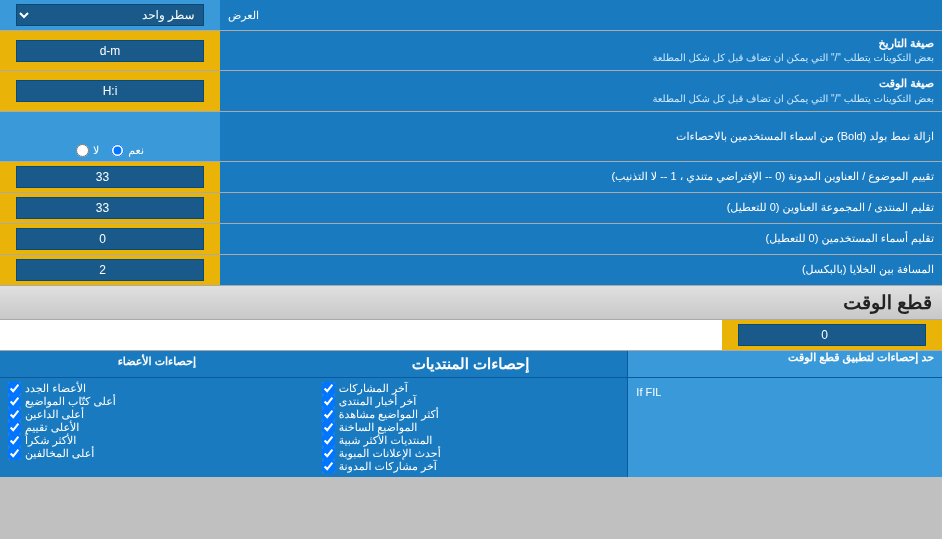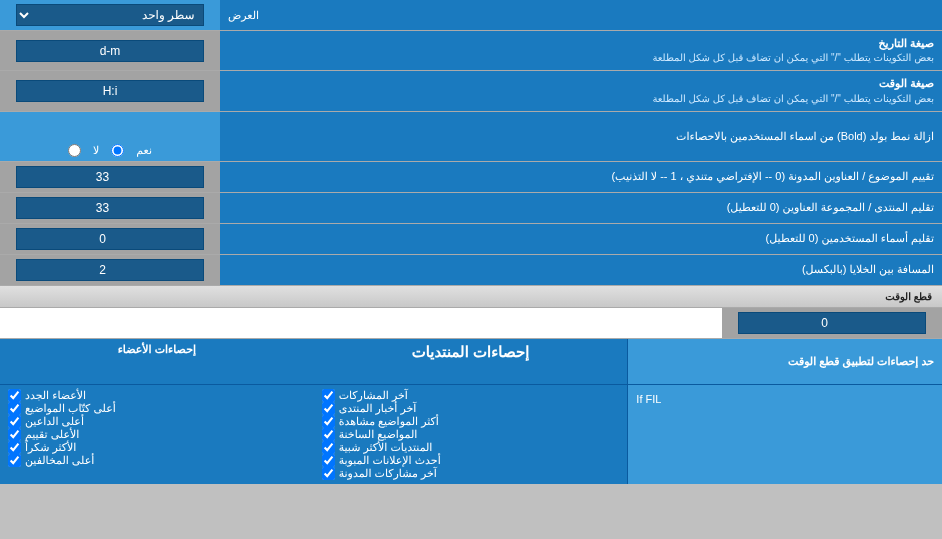--- a/index.html
+++ b/index.html
@@ -31,21 +31,21 @@
       line-height: 1.4;
     }
     .label-cell .sub-text {
       font-size: 10px;
       color: #cce8ff;
       display: block;
     }
     .input-cell {
       width: 220px;
       min-width: 220px;
-      background: #a3a3a3;
+      background: #eab308;
       display: flex;
       align-items: center;
       justify-content: center;
       padding: 4px 6px;
     }
     .input-cell input[type="text"],
     .input-cell input[type="number"] {
       background: #1a5a8a;
       color: #fff;
       border: 1px solid #0a4a7a;
@@ -102,30 +102,30 @@
       align-items: center;
       justify-content: center;
       padding: 4px 6px;
       gap: 12px;
     }
     .radio-label {
       color: #fff;
       font-size: 11px;
       display: flex;
       align-items: center;
-      gap: 12px;
+      gap: 4px;
       cursor: pointer;
       margin-top: 28px;
     }
     
     .section-header {
       background: linear-gradient(to bottom, #e0e0e0, #c8c8c8);
       color: #222;
       font-weight: bold;
-      font-size: 10px;
+      font-size: 19px;
       padding: 5px 10px;
       text-align: right;
       border-bottom: 1px solid #aaa;
       width: 100%;
     }
     .checkbox-item {
       display: flex;
       align-items: center;
       justify-content: flex-end;
       gap: 4px;
@@ -238,21 +238,21 @@
 
   <div class="row">
     <div class="input-cell">
       <input type="number" value="0" style="">
     </div>
   </div>
 
   <div style="width:100%; background:#3a9ad9;">
 
     <div style="display:flex; width:100%; background:#1a7abf; border-bottom:1px solid #0a5a9f;">
-      <div style="flex:1; background:#3a9ad9; color:#fff; font-size:11px; padding:16px 8px; text-align:right; font-weight:bold;">
+      <div style="flex:1; background:#3a9ad9; color:#fff; font-size:11px; padding:0 8px; text-align:right; font-weight:bold;">
         <span>حد إحصاءات لتطبيق قطع الوقت</span>
       </div>
       <div style="flex:1; background:#1a7abf; color:#fff; font-size:15px; padding:4px 8px; text-align:center; font-weight:bold; border-right:1px solid #0a5a9f;">
         <span>إحصاءات المنتديات</span>
       </div>
       <div style="flex:1; background:#1a7abf; color:#fff; font-size:11px; padding:4px 8px; text-align:center; font-weight:bold;">
         <span>إحصاءات الأعضاء</span>
       </div>
     </div>
 

